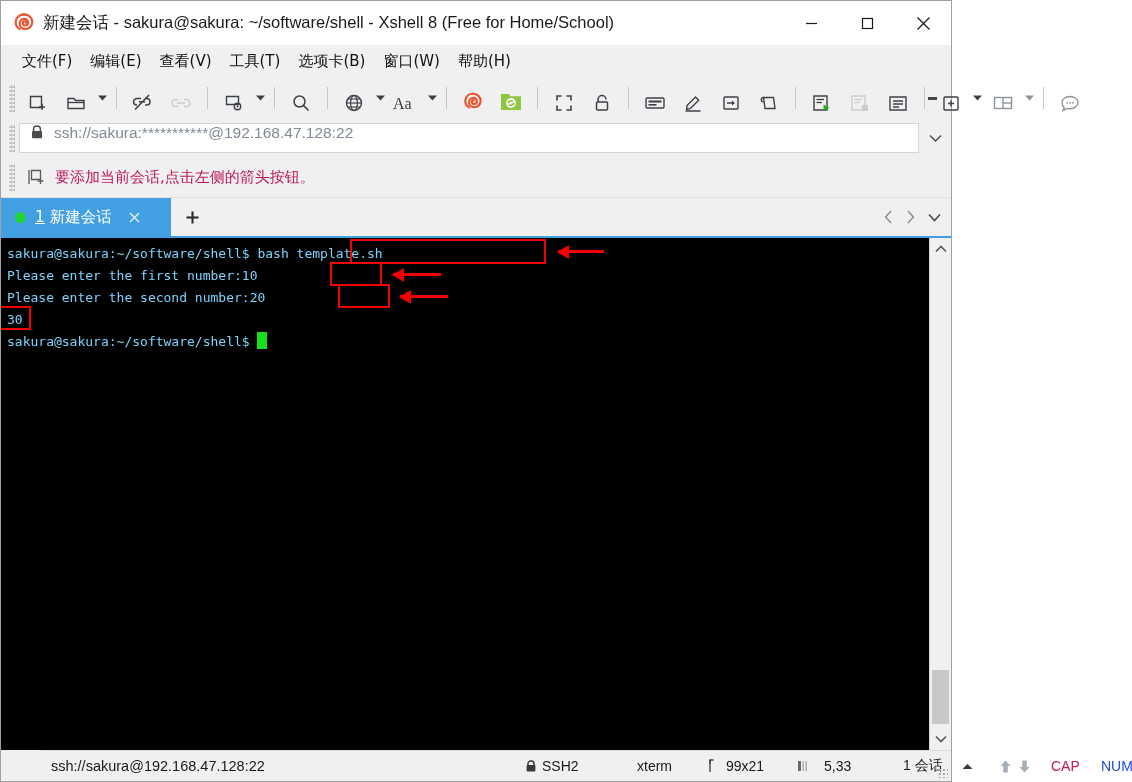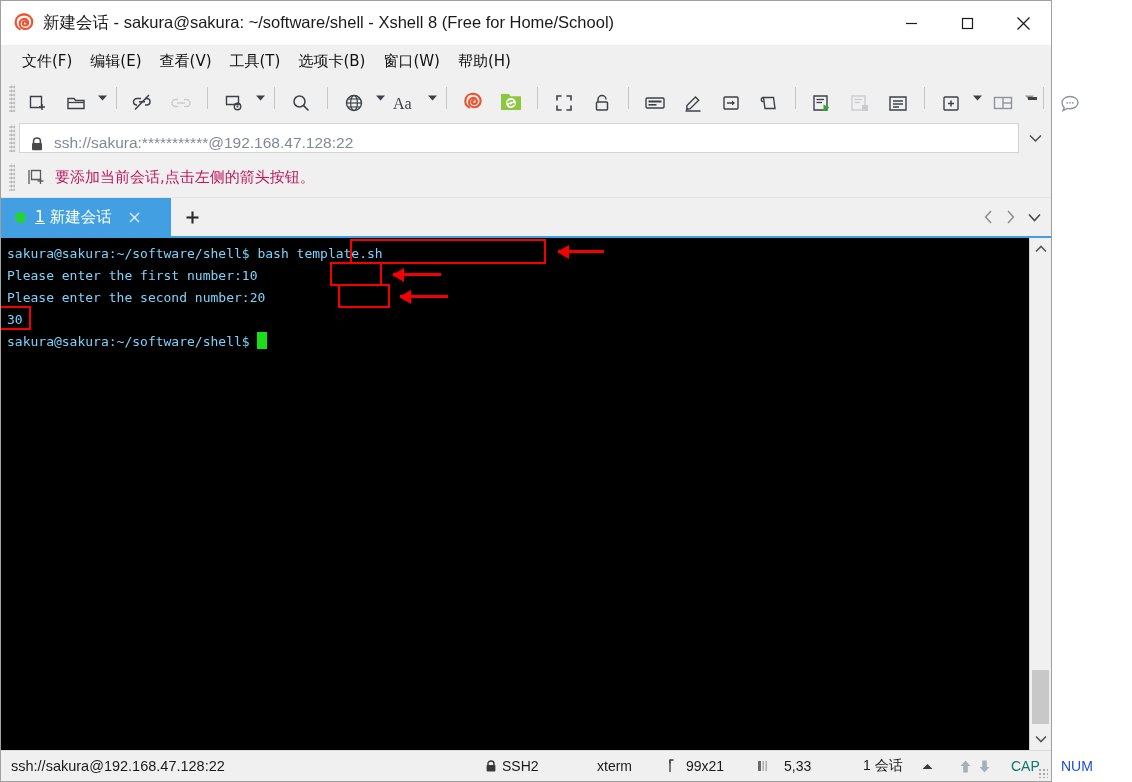--- a/index.html
+++ b/index.html
@@ -5,21 +5,21 @@
   html, body {
     margin: 0; padding: 0;
     width: 1132px; height: 782px;
     overflow: hidden;
     background: #ffffff;
     font-family: "Liberation Sans", "DejaVu Sans", sans-serif;
     -webkit-font-smoothing: antialiased;
   }
   #app {
     position: relative;
-    width: 1052px; height: 782px;
+    width: 952px; height: 782px;
     background: #f0f0f0;
     display: flex; flex-direction: column;
     border: 1px solid #a0a0a0;
     box-sizing: border-box;
   }
 
   
   .titlebar {
     height: 44px; min-height: 44px;
     background: #ffffff;
@@ -113,21 +113,21 @@
     background: #f0f0f0;
     display: flex; align-items: center;
     padding-left: 8px;
     position: relative;
   }
   .addr-field {
     flex: 1 1 auto;
     height: 30px;
     background: #ffffff;
     border: 1px solid #d4d4d4;
-    display: flex; align-items: flex-end;
+    display: flex; align-items: flex-start;
     margin-right: 0px;
     box-sizing: border-box;
   }
   .addr-lock { margin: 0 10px 0 10px; flex: 0 0 auto; display:flex; }
   .addr-text {
     font-size: 15.5px;
     color: #808a96;
     white-space: nowrap;
     font-family: "Liberation Sans", sans-serif;
   }
@@ -272,30 +272,31 @@
   }
 
   
   .statusbar {
     height: 30px; min-height: 30px;
     background: #f0f0f0;
     border-top: 1px solid #dcdcdc;
     display: flex; align-items: center;
     font-size: 14px; color: #1a1a1a;
     position: relative;
+    margin-left: 40px;
   }
   .sb-cell { display: flex; align-items: center; white-space: nowrap; }
   .sb-url { margin-left: 10px; font-size: 14.5px; }
   .sb-ssh { position: absolute; left: 484px; display:flex; align-items:center; gap:5px; }
   .sb-term { position: absolute; left: 596px; }
   .sb-size { position: absolute; left: 668px; display:flex; align-items:center; gap:4px;}
   .sb-cursor { position: absolute; left: 756px; display:flex; align-items:center; gap:14px;}
   .sb-sessions { position: absolute; left: 862px; display:flex; align-items:center; gap:19px;}
   .sb-arrows { position: absolute; left: 958px; display:flex; align-items:center; gap:6px;}
-  .sb-cap { position: absolute; left: 1010px; color:#0f766e; }
+  .sb-cap { position: absolute; left: 1010px; color:#be185d; }
   .sb-num { position: absolute; left: 1060px; color:#1d4ed8; }
   .sb-grip {
     position:absolute; right: 3px; bottom: 3px;
     width: 10px; height: 10px;
     background-image: radial-gradient(#a8a8a8 1px, transparent 1.2px);
     background-size: 4px 4px;
   }
 </style>
 </head>
 <body>

